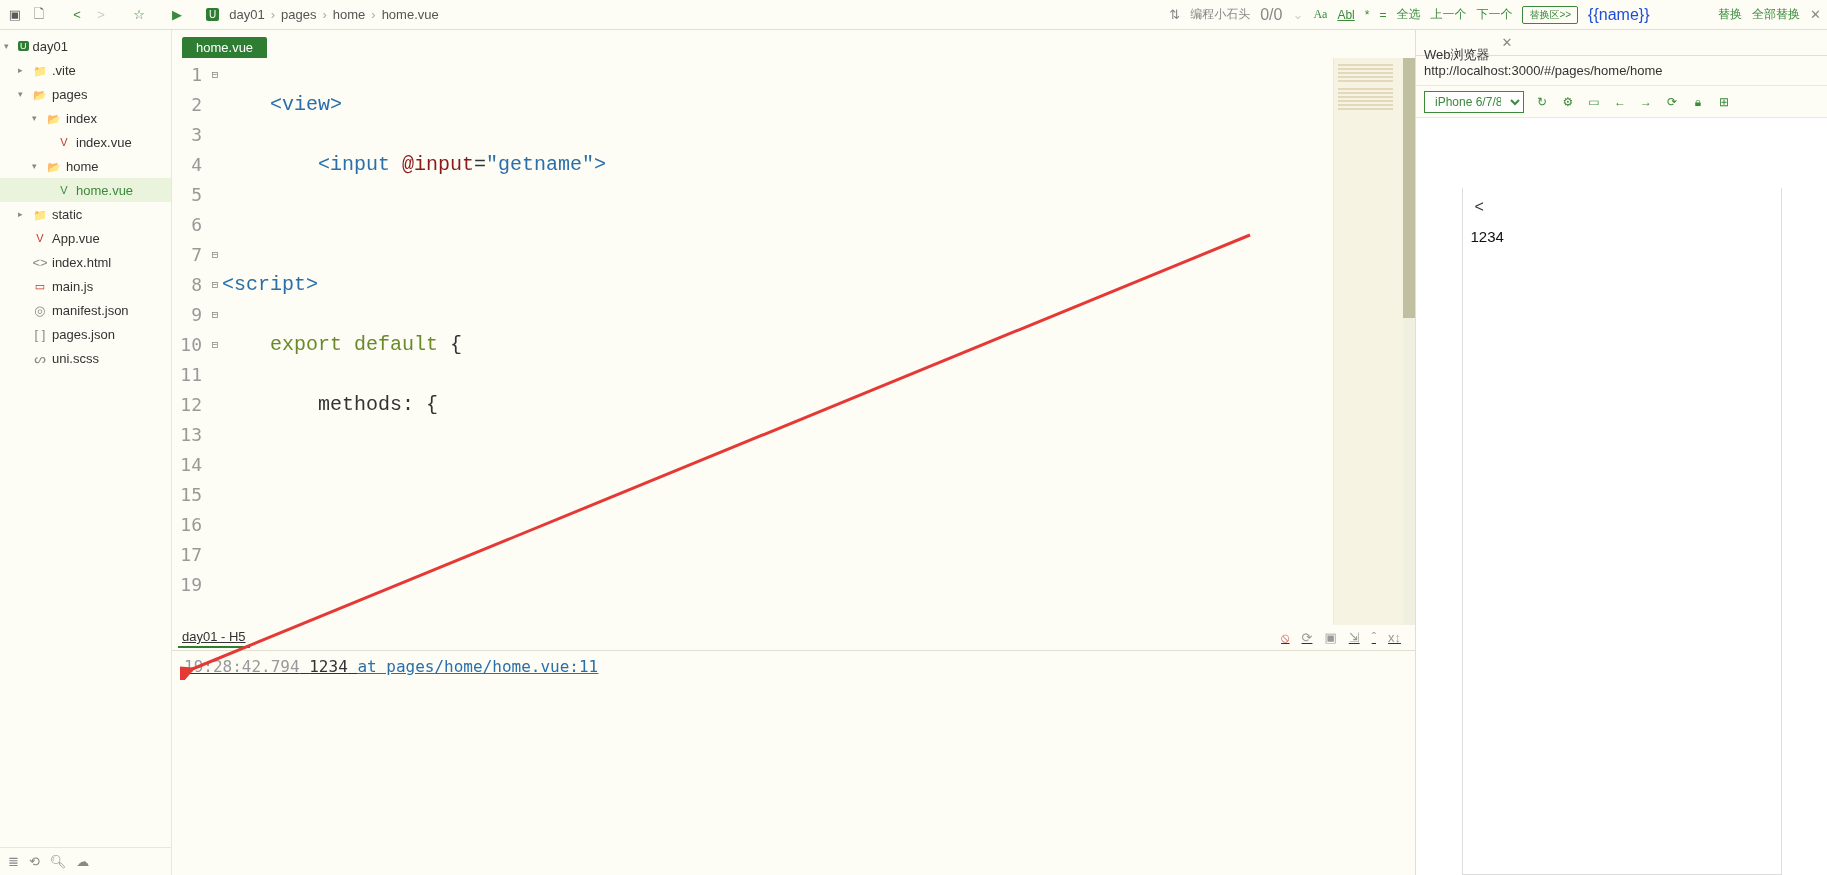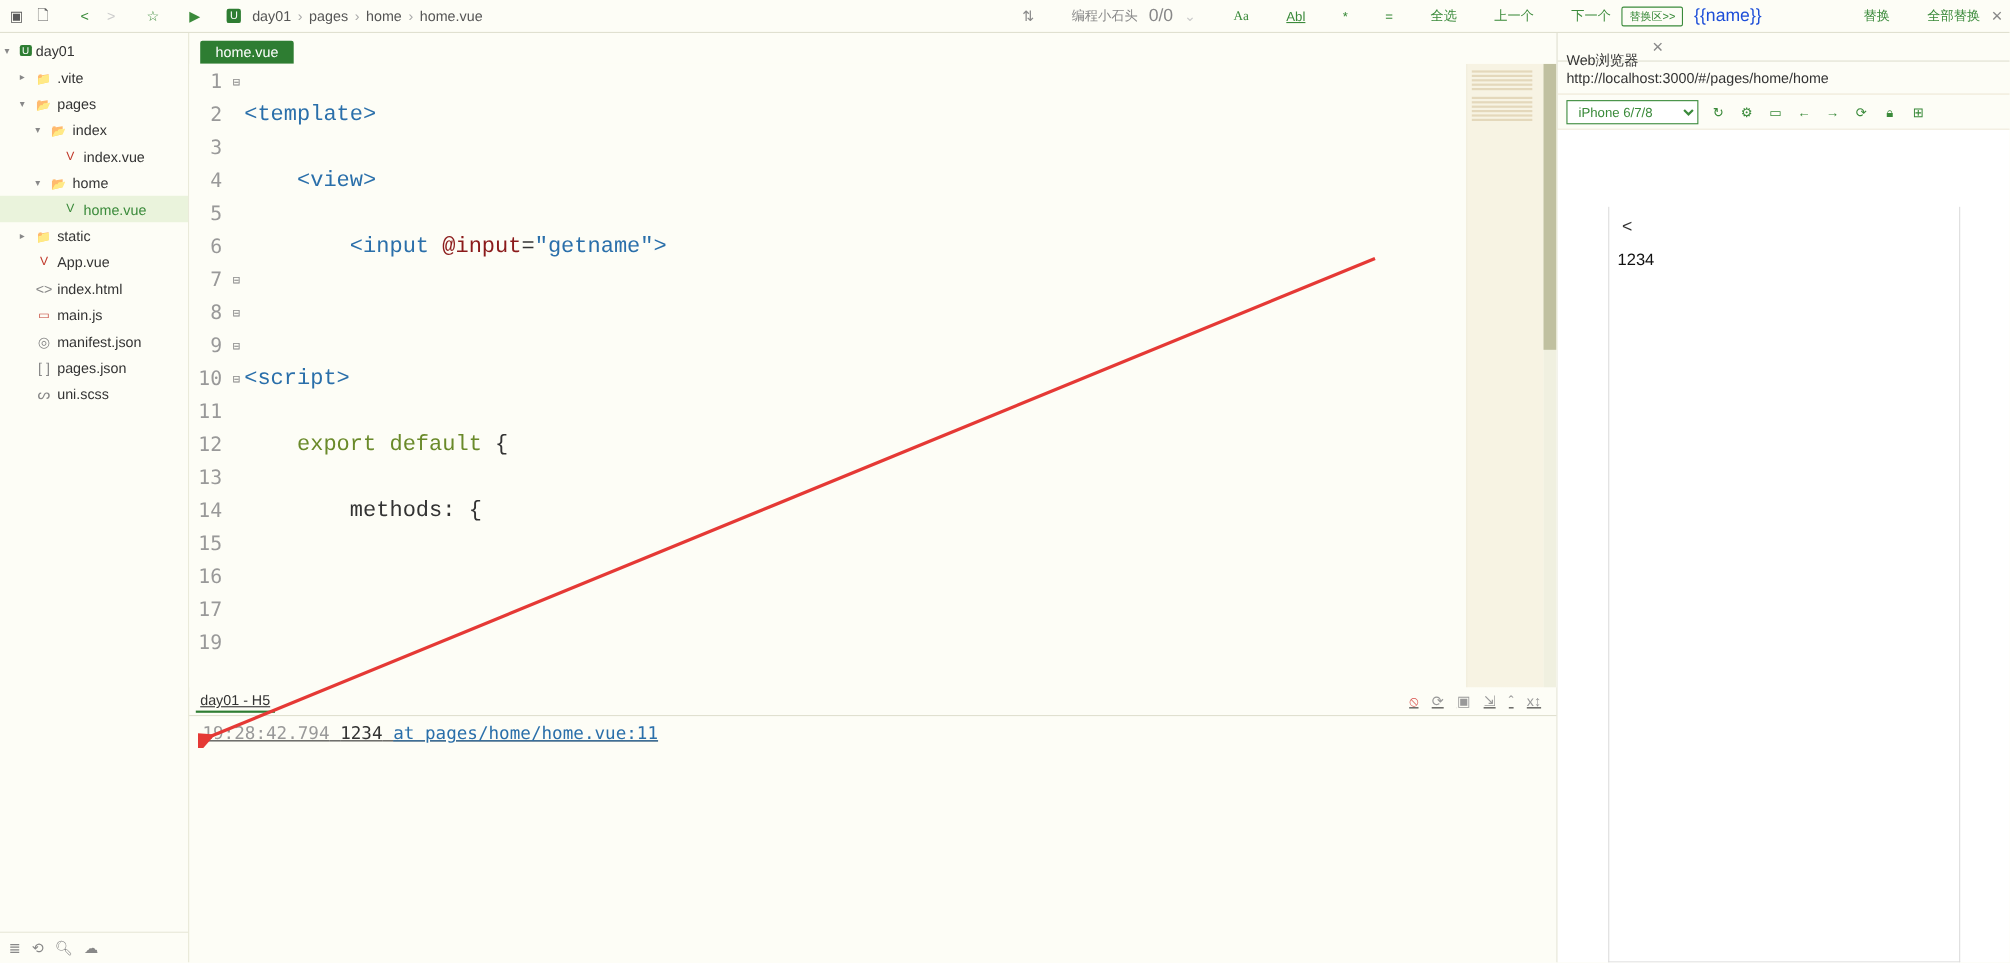--- a/index.html
+++ b/index.html
@@ -9,21 +9,21 @@
 .top-toolbar { height: 30px; border-bottom: 1px solid #e0e0d0; display: flex; align-items: center; padding: 0 6px; gap: 6px; }
 .top-toolbar .icon { width: 18px; display: inline-flex; justify-content: center; color: #5a5a5a; cursor: pointer; }
 .top-toolbar .sep { width: 8px; }
 .breadcrumb { display: flex; align-items: center; gap: 6px; color: #555; }
 .breadcrumb .crumb { cursor: pointer; }
 .breadcrumb .chev { color: #aaa; }
 .breadcrumb .u-icon { background:#2e7d32; color:#fff; font-size:10px; padding:1px 3px; border-radius:2px; margin-right:4px;}
 .top-right { margin-left: auto; display: flex; align-items: center; gap: 10px; color:#3a8a3a; }
 .top-right .grey { color:#888; }
 .top-right .btn { border:1px solid #3a8a3a; padding:1px 6px; border-radius:2px; cursor:pointer; font-size:10px;}
-.top-right .txt { cursor:pointer; font-size:12px;margin-left:24px; }
+.top-right .txt { cursor:pointer; font-size:12px; }
 .top-right input { border:none; background:transparent; width:120px; font-size:16px; color:#1d4ed8; outline:none;}
 .top-right .counter { color:#888; font-size:16px; }
 .top-right .aa { font-family: serif; }
 
 
 .main { display: flex; height: calc(100% - 30px); }
 
 
 .sidebar { width: 172px; background:#fdfdf6; border-right:1px solid #e8e8d8; display:flex; flex-direction:column; }
 .tree { flex:1; overflow:auto; padding-top:4px; }
@@ -74,21 +74,21 @@
 .console-body .loc { color:#2a6faa; text-decoration:underline; cursor:pointer;}
 
 
 .right-panel { width:412px; border-left:1px solid #e0e0d0; display:flex; flex-direction:column;}
 .right-tab-row { height:26px; display:flex; align-items:center; border-bottom:1px solid #e0e0d0; padding-left:8px; gap:8px;}
 .right-tab-row .tabp { font-size:13px; color:#333;margin-top:24px; }
 .right-tab-row .x { color:#888; cursor:pointer; padding:0 4px;}
 .addr-row { height:30px; display:flex; align-items:center; padding:0 8px; border-bottom:1px solid #eee8d5;}
 .addr-row input { flex:1; border:none; outline:none; background:transparent; font-size:13px; color:#333;}
 .dev-row { height:32px; display:flex; align-items:center; padding:0 8px; gap:10px; border-bottom:1px solid #eee8d5; color:#3a8a3a;}
-.dev-row select { border:1px solid #3a8a3a; color:#3a8a3a; padding:2px 6px; font-size:12px; outline:none; background:#fff; width:120px;}
+.dev-row select { border:1px solid #3a8a3a; color:#3a8a3a; padding:2px 6px; font-size:12px; outline:none; background:#fff; width:100px;}
 .dev-row .dic { width:16px; text-align:center; cursor:pointer; font-size:12px;}
 .preview-area { flex:1; background:#fff; display:flex; justify-content:center; padding-top:70px;}
 .phone { width:320px; border:1px solid #ddd; border-top:none; background:#fff; position:relative;}
 .phone .back { position:absolute; top:10px; left:12px; font-size:16px; color:#333;}
 .phone .content { padding:40px 8px; font-size:15px; color:#111;}
 
 
 .arrow-ann { position:absolute; pointer-events:none; }
 </style>
 </head>
@@ -249,21 +249,20 @@
           <div></div>
           <div></div>
           <div></div>
           <div></div>
           <div></div>
           <div></div>
           <div></div>
           <div></div>
       </div>
       <div class="code">
-<div class="line"><span class="tok-tag">&lt;template&gt;</span></div>
 <div class="line">    <span class="tok-tag">&lt;view&gt;</span></div>
 <div class="line">        <span class="tok-tag">&lt;input</span> <span class="tok-attr">@input</span>=<span class="tok-str">"getname"</span><span class="tok-tag">&gt;</span></div>
 <div class="line"></div>
 <div class="line"><span class="tok-tag">&lt;script&gt;</span></div>
 <div class="line">    <span class="tok-kw">export</span> <span class="tok-kw">default</span> {</div>
 <div class="line">        <span class="tok-id">methods</span>: {</div>
 
 
 
 

